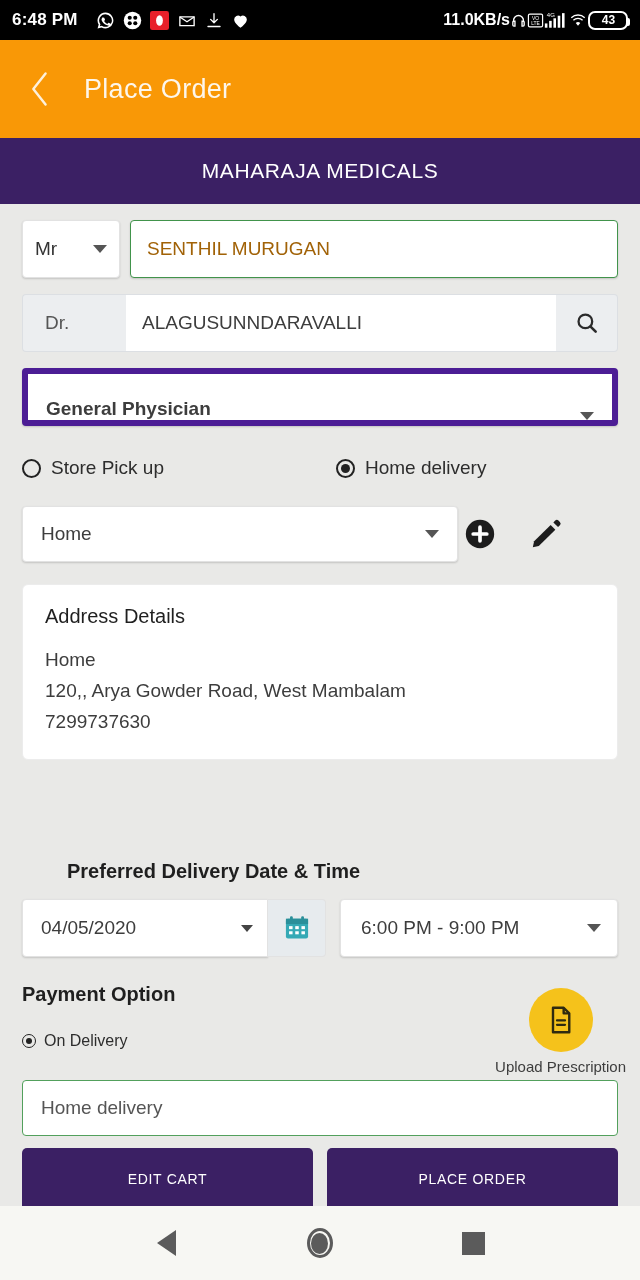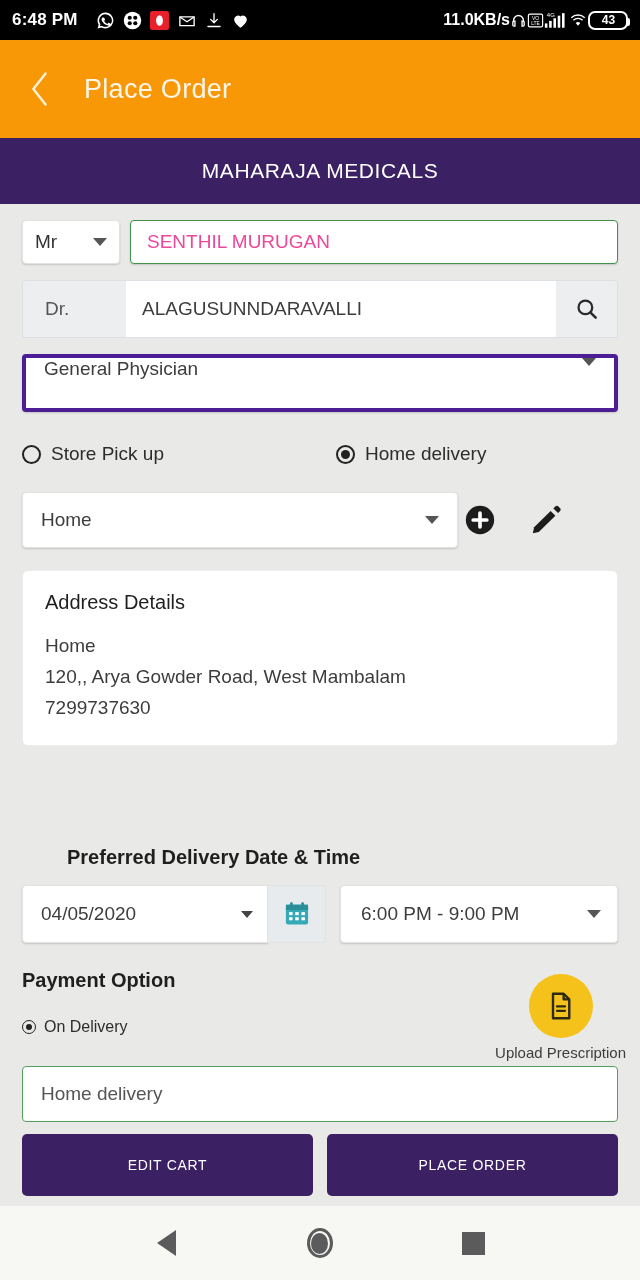--- a/index.html
+++ b/index.html
@@ -119,21 +119,21 @@
     position: relative;
   }
 
   .field-shadow {
     box-shadow: 0 1px 2px rgba(0,0,0,.16);
   }
 
   .row { display: flex; align-items: stretch; }
 
   
-  .name-row { margin-top: 4px; height: 44px; }
+  .name-row { margin-top: 4px; height: 58px; }
   .salutation {
     width: 98px;
     background: #fff;
     border: 1px solid #e2e2e2;
     border-radius: 4px;
     display: flex;
     align-items: center;
     padding: 0 12px;
     font-size: 19px;
     color: #333;
@@ -148,21 +148,21 @@
   .name-input {
     flex: 1;
     margin-left: 10px;
     background: #fff;
     border: 1.5px solid #41934b;
     border-radius: 4px;
     display: flex;
     align-items: center;
     padding: 5px 16px;
     font-size: 19px;
-    color: #ec4899;
+    color: #a16207;
   }
 
   
   .doc-row { margin-top: 16px; height: 58px; }
   .doc-prefix {
     width: 104px;
     background: #eceef0;
     border: 1px solid #dcdfe3;
     border-right: none;
     border-radius: 4px 0 0 4px;
@@ -193,28 +193,29 @@
     align-items: center;
     justify-content: center;
     cursor: pointer;
   }
 
   
   .spec {
     margin-top: 16px;
     height: 58px;
     background: #fff;
-    border: 4px solid #4c1d95;
+    border: 6px solid #4c1d95;
     border-radius: 4px;
     display: flex;
-    align-items: flex-start;
+    align-items: flex-end;
     padding: 0 18px;
     font-size: 19px;
     color: #3d3d3d;
     justify-content: space-between;
+    font-weight: bold;
   }
 
   
   .radio-row {
     margin-top: 26px;
     display: flex;
     align-items: center;
     height: 32px;
   }
   .radio-opt {

